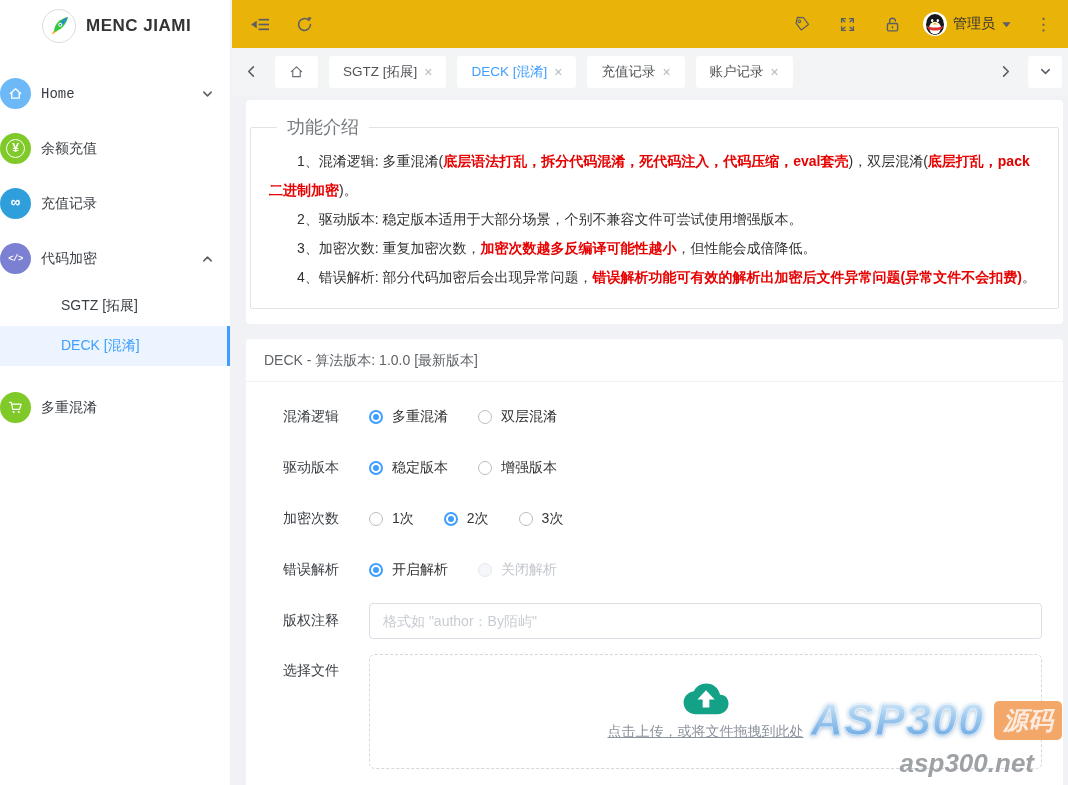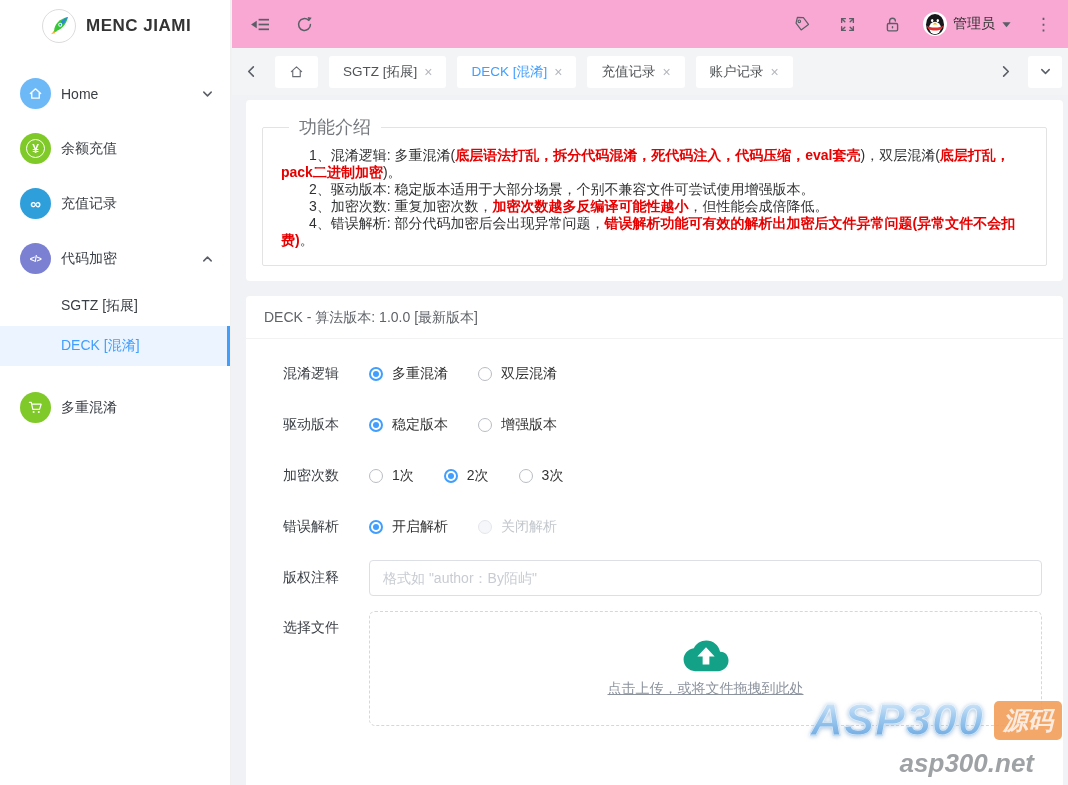--- a/index.html
+++ b/index.html
@@ -7,55 +7,55 @@
   body {
     font-family:"Liberation Sans","DejaVu Sans",sans-serif;
     font-size:14px; color:#303133; background:#f0f2f5; overflow:hidden; position:relative;
   }
   
   .sidebar { position:absolute; left:0; top:0; bottom:0; width:231px; background:#fff; border-right:1px solid #f0f0f0; z-index:5; }
   .logo-row { display:flex; align-items:center; gap:10px; padding:9px 0 9px 42px; }
   .logo-badge { width:34px; height:34px; border-radius:50%; border:1px solid #dcdcdc; display:flex; align-items:center; justify-content:center; background:#fff; }
   .logo-title { font-size:17px; font-weight:bold; color:#333; letter-spacing:.5px; }
   .menu { margin-top:14px; }
-  .menu-item { position:relative; display:flex; align-items:center; height:55px; padding-left:20px; cursor:pointer; }
+  .menu-item { position:relative; display:flex; align-items:center; height:55px; cursor:pointer;font-family:Liberation Mono, monospace; }
   .menu-icon { width:31px; height:31px; border-radius:50%; display:flex; align-items:center; justify-content:center; color:#fff; flex:0 0 31px; }
   .mi-home { background:#6db9f8; } .mi-balance { background:#7fca28; } .mi-recharge { background:#2f9fdb; }
   .mi-ops { background:#2bc5c0; } .mi-code { background:#7b80d2; } .mi-free { background:#7fca28; }
   .menu-label { margin-left:10px; color:#3a3f45; font-size:14px; }
   .menu-arrow { position:absolute; right:16px; top:50%; transform:translateY(-50%); display:flex; }
   .submenu-item { position:relative; display:flex; align-items:center; height:40px; padding-left:61px; font-size:14px; color:#3a3f45; cursor:pointer; }
   .submenu-item.active { background:#ecf5ff; color:#409eff; }
   .submenu-item.active::after { content:""; position:absolute; right:0; top:0; bottom:0; width:3px; background:#409eff; }
   .ring-glyph { width:19px; height:19px; border:1.5px solid #fff; border-radius:50%; display:flex; align-items:center; justify-content:center; font-size:12px; font-weight:bold; }
   .code-glyph { font-size:9px; font-weight:bold; letter-spacing:-0.5px; }
   
-  .header { position:absolute; left:232px; right:0; top:0; height:48px; background:#f9a8d4; display:flex; align-items:flex-start; z-index:4;font-family:Liberation Mono, monospace; }
+  .header { position:absolute; left:232px; right:0; top:0; height:48px; background:#eab308; display:flex; align-items:flex-start; z-index:4;font-family:Liberation Mono, monospace; }
   .hbtn { display:flex; align-items:center; justify-content:center; width:36px; height:48px; cursor:pointer; color:#5a5e66; }
   .header-left { display:flex; align-items:center; padding-left:10px; gap:8px; }
   .header-right { margin-left:auto; display:flex; align-items:center; padding-right:6px; gap:9px; }
   .user-box { display:flex; align-items:center; gap:6px; cursor:pointer; padding:0 4px; }
   .avatar { width:24px; height:24px; border-radius:50%; overflow:hidden; background:#fff; }
   .user-name { font-size:14px; color:#333; }
   .kebab { font-size:17px; color:#5a5e66; padding:0 10px; cursor:pointer; }
   
   .tabbar { position:absolute; left:232px; right:0; top:48px; height:47px; background:#f3f4f6; display:flex; align-items:center; padding:0 6px; }
   .tab-nav { width:26px; display:flex; align-items:center; justify-content:center; color:#5a5e66; cursor:pointer; }
   .tab-chip { display:flex; align-items:center; gap:7px; background:#fff; border-radius:3px; height:32px; padding:0 14px; margin-left:11px; font-size:13.5px; color:#515457; cursor:pointer; white-space:nowrap; }
   .tab-chip .tclose { color:#b4b8bd; font-size:14px; }
   .tab-chip.active { color:#409eff; }
   .tab-right { margin-left:auto; display:flex; align-items:center; }
   .tab-dd { background:#fff; width:34px; height:32px; border-radius:3px; display:flex; align-items:center; justify-content:center; margin-left:10px; cursor:pointer; color:#5a5e66; }
   
   .content { position:absolute; left:232px; right:0; top:95px; bottom:0; padding:5px 5px 0 14px; overflow:hidden; }
   .card { background:#fff; border-radius:4px; }
-  .card-intro { padding:15px 16px; margin-bottom:15px; }
+  .card-intro { padding:15px 4px; margin-bottom:15px; }
   fieldset.intro-fs { border:1px solid #e3e3e3; border-radius:2px; padding:8px 18px 16px 18px; }
   fieldset.intro-fs legend { color:#75797d; font-size:18px; padding:0 10px; margin-left:8px; }
-  .intro-line { line-height:17px; text-indent:2em; color:#303133; }
+  .intro-line { line-height:29px; text-indent:2em; color:#303133; }
   .red { color:#e60000; font-weight:bold; }
   .card-form { padding-bottom:40px; height:740px; }
   .panel-head { height:43px; line-height:43px; padding:0 18px; color:#5f6368; font-size:14px; border-bottom:1px solid #f2f2f2; }
   .form-body { padding-top:17px; }
   .form-row { display:flex; align-items:center; min-height:36px; margin-bottom:15px; }
   .form-label { width:123px; text-align:right; padding-right:30px; color:#3a3f45; flex:0 0 123px; }
   
   .radio { display:inline-flex; align-items:center; margin-right:30px; cursor:pointer; }
   .rdot { width:14px; height:14px; border-radius:50%; border:1px solid #b9bdc3; background:#fff; position:relative; }
   .radio.checked .rdot { border:2px solid #409eff; }

